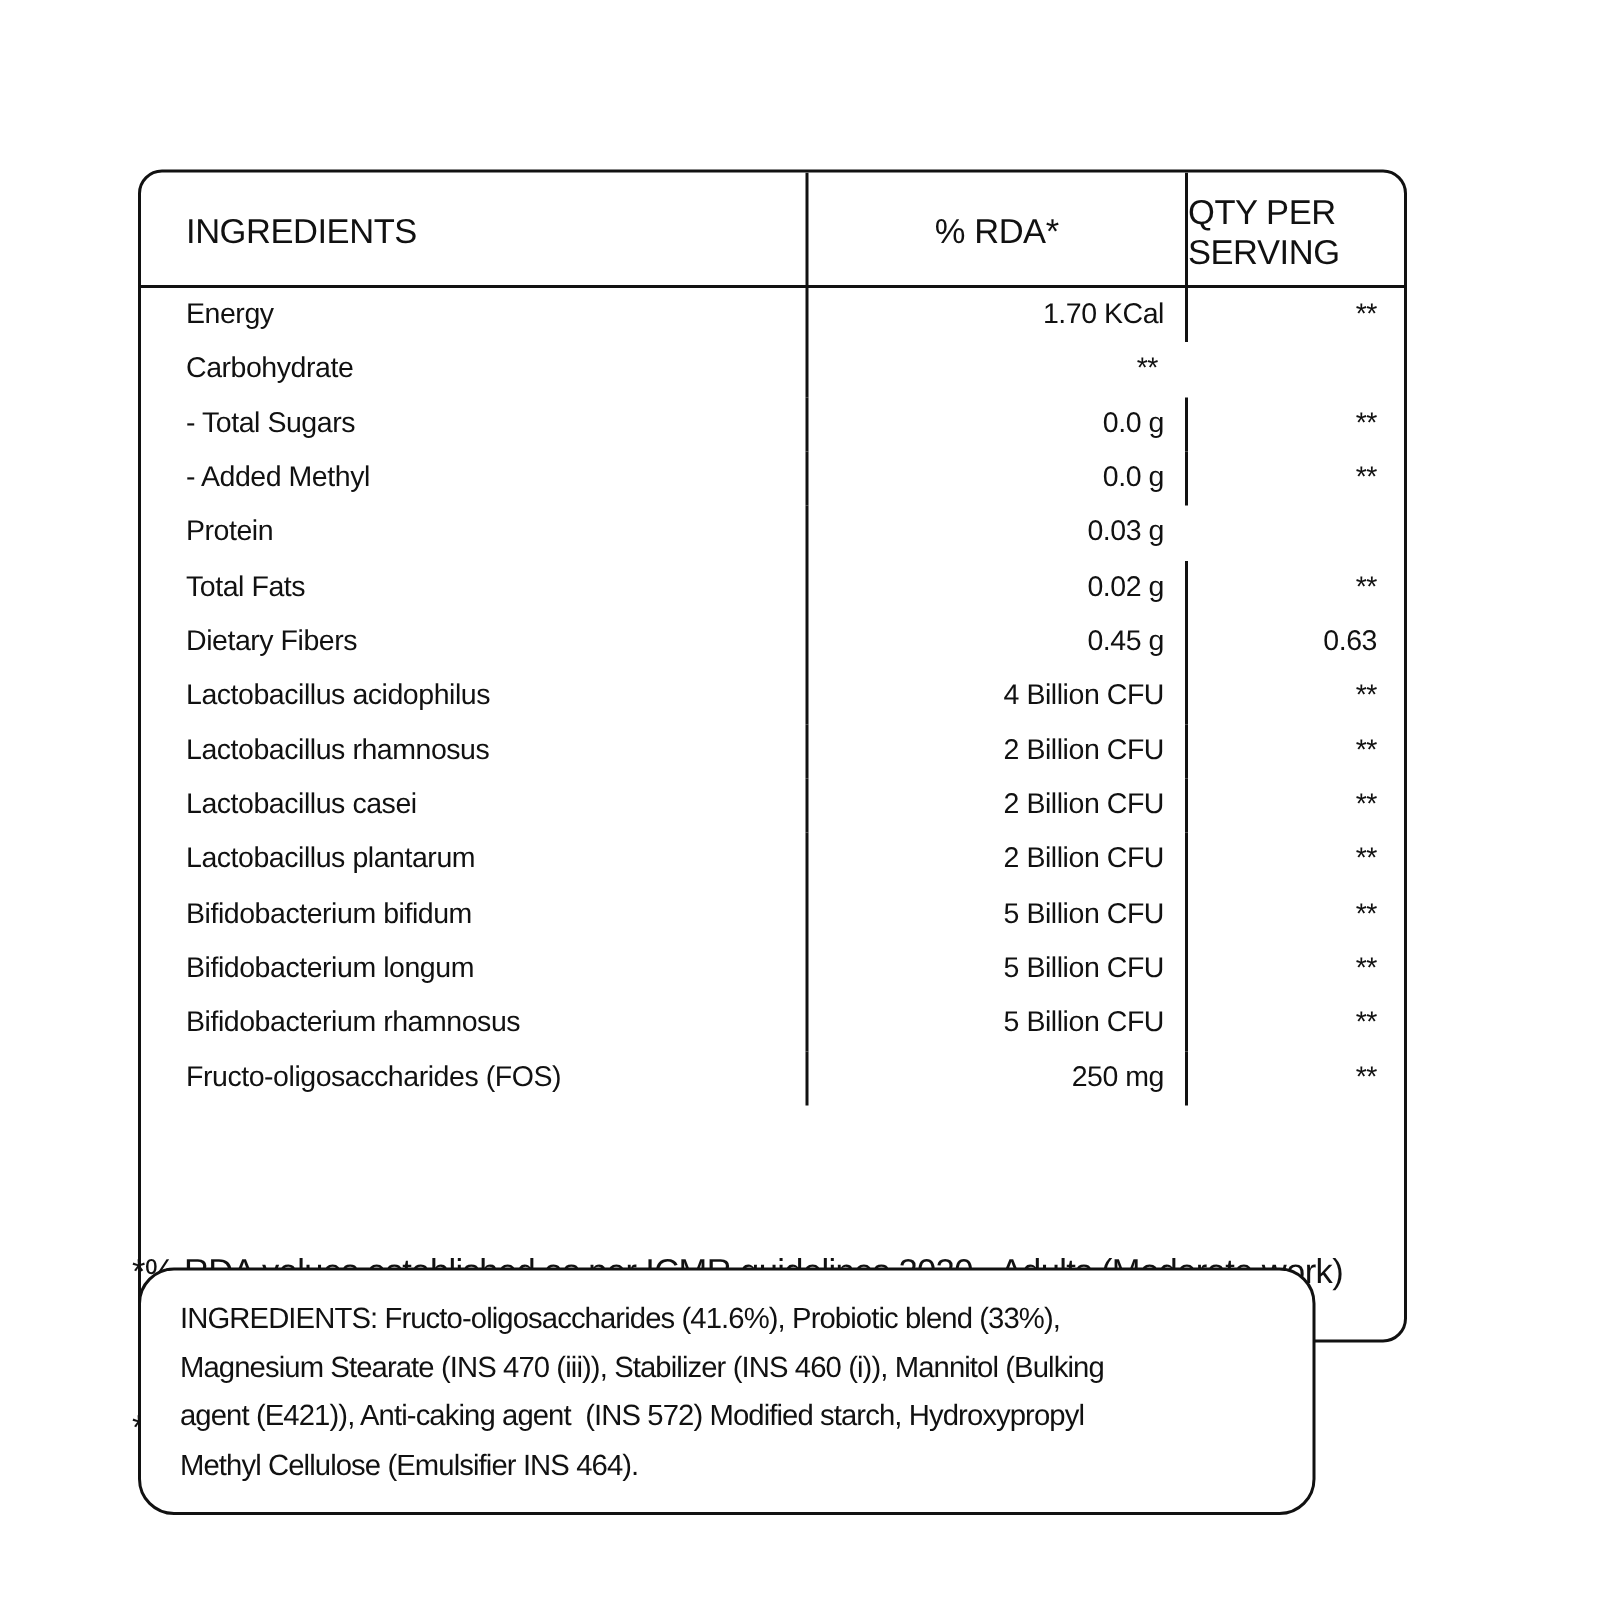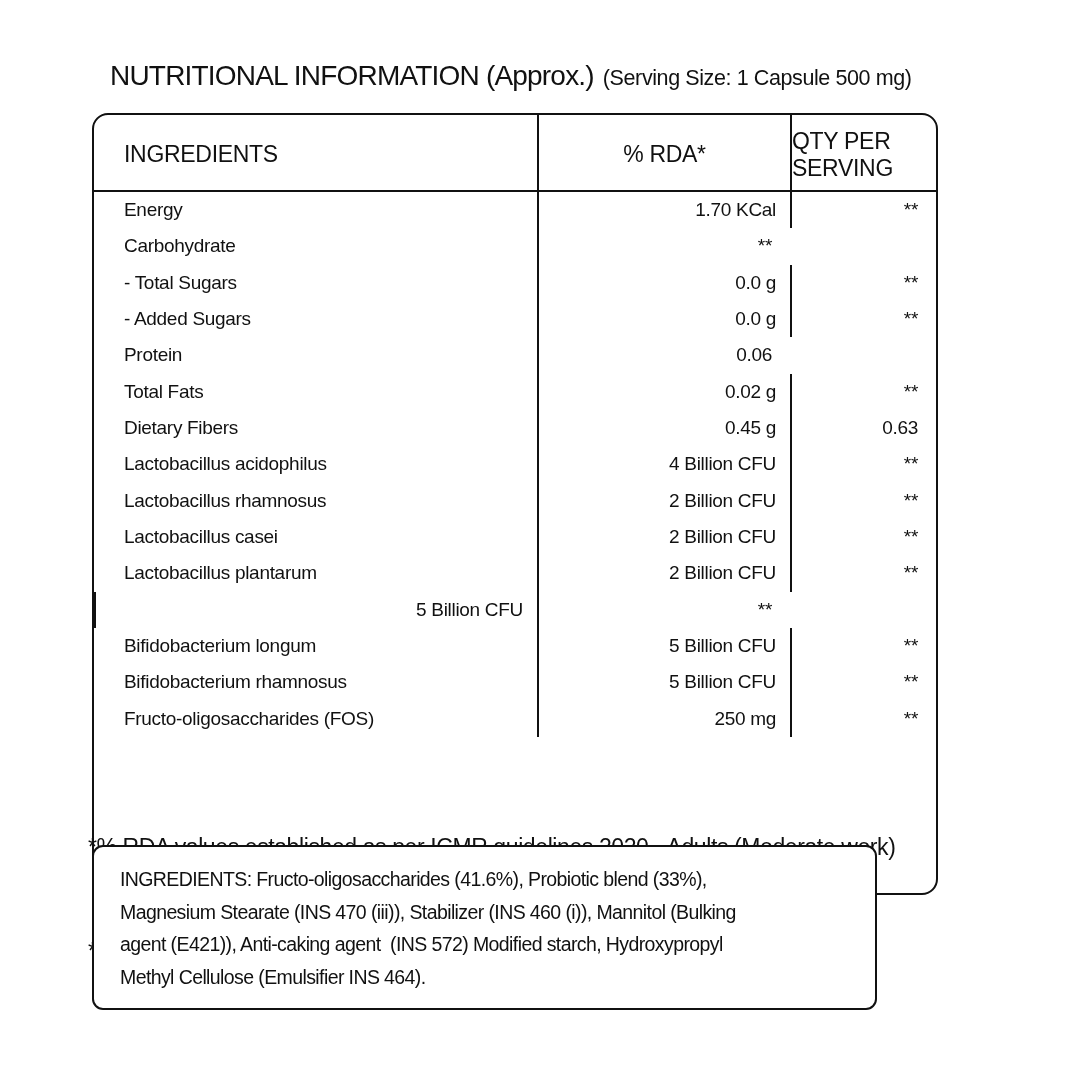--- a/index.html
+++ b/index.html
@@ -66,39 +66,35 @@
     position: absolute; left: 88px; top: 761px;
     font-size: 23px; letter-spacing: -0.4px; line-height: 34.5px;
     white-space: pre;
   }
 
   
   .ing-box {
     position: absolute; left: 92px; top: 845px;
     width: 785px; height: 165px;
     border: 2.5px solid #111;
-    border-radius: 11px;
+    border-radius: 24px;
     padding: 16px 20px 0 26px;
     background: #fff;
   }
   .ing-box .line {
     font-size: 19.5px; letter-spacing: -0.6px;
     line-height: 32.5px;
     white-space: pre;
   }
 </style>
 </head>
 <body>
 
 <div class="canvas">
 
-  <div class="title-row">
-    <span class="main-title">NUTRITIONAL INFORMATION (Approx.)</span>
-    <span class="serving-size">(Serving Size: 1 Capsule 500 mg)</span>
-  </div>
 
   <div class="ntable">
     <div class="thead">
       <div class="hcell first">INGREDIENTS</div>
       <div class="hcell last">% RDA*</div>
       <div class="hcell mid">QTY PER SERVING</div>
     </div>
     <div class="tbody">
   <div class="tr">
     <div class="td ing">Energy</div>
@@ -111,28 +107,28 @@
     <div class="td rda last">**</div>
   </div>
 
   <div class="tr">
     <div class="td ing">- Total Sugars</div>
     <div class="td qty mid">0.0 g</div>
     <div class="td rda last">**</div>
   </div>
 
   <div class="tr">
-    <div class="td ing">- Added Sugars</div>
+    <div class="td ing">- Added Methyl</div>
     <div class="td qty mid">0.0 g</div>
     <div class="td rda last">**</div>
   </div>
 
   <div class="tr">
     <div class="td ing">Protein</div>
-    <div class="td rda last">0.06</div>
+    <div class="td qty mid">0.03 g</div>
   </div>
 
   <div class="tr">
     <div class="td ing">Total Fats</div>
     <div class="td qty mid">0.02 g</div>
     <div class="td rda last">**</div>
   </div>
 
   <div class="tr">
     <div class="td ing">Dietary Fibers</div>
@@ -158,20 +154,21 @@
     <div class="td rda last">**</div>
   </div>
 
   <div class="tr">
     <div class="td ing">Lactobacillus plantarum</div>
     <div class="td qty mid">2 Billion CFU</div>
     <div class="td rda last">**</div>
   </div>
 
   <div class="tr">
+    <div class="td ing">Bifidobacterium bifidum</div>
     <div class="td qty mid">5 Billion CFU</div>
     <div class="td rda last">**</div>
   </div>
 
   <div class="tr">
     <div class="td ing">Bifidobacterium longum</div>
     <div class="td qty mid">5 Billion CFU</div>
     <div class="td rda last">**</div>
   </div>
 

